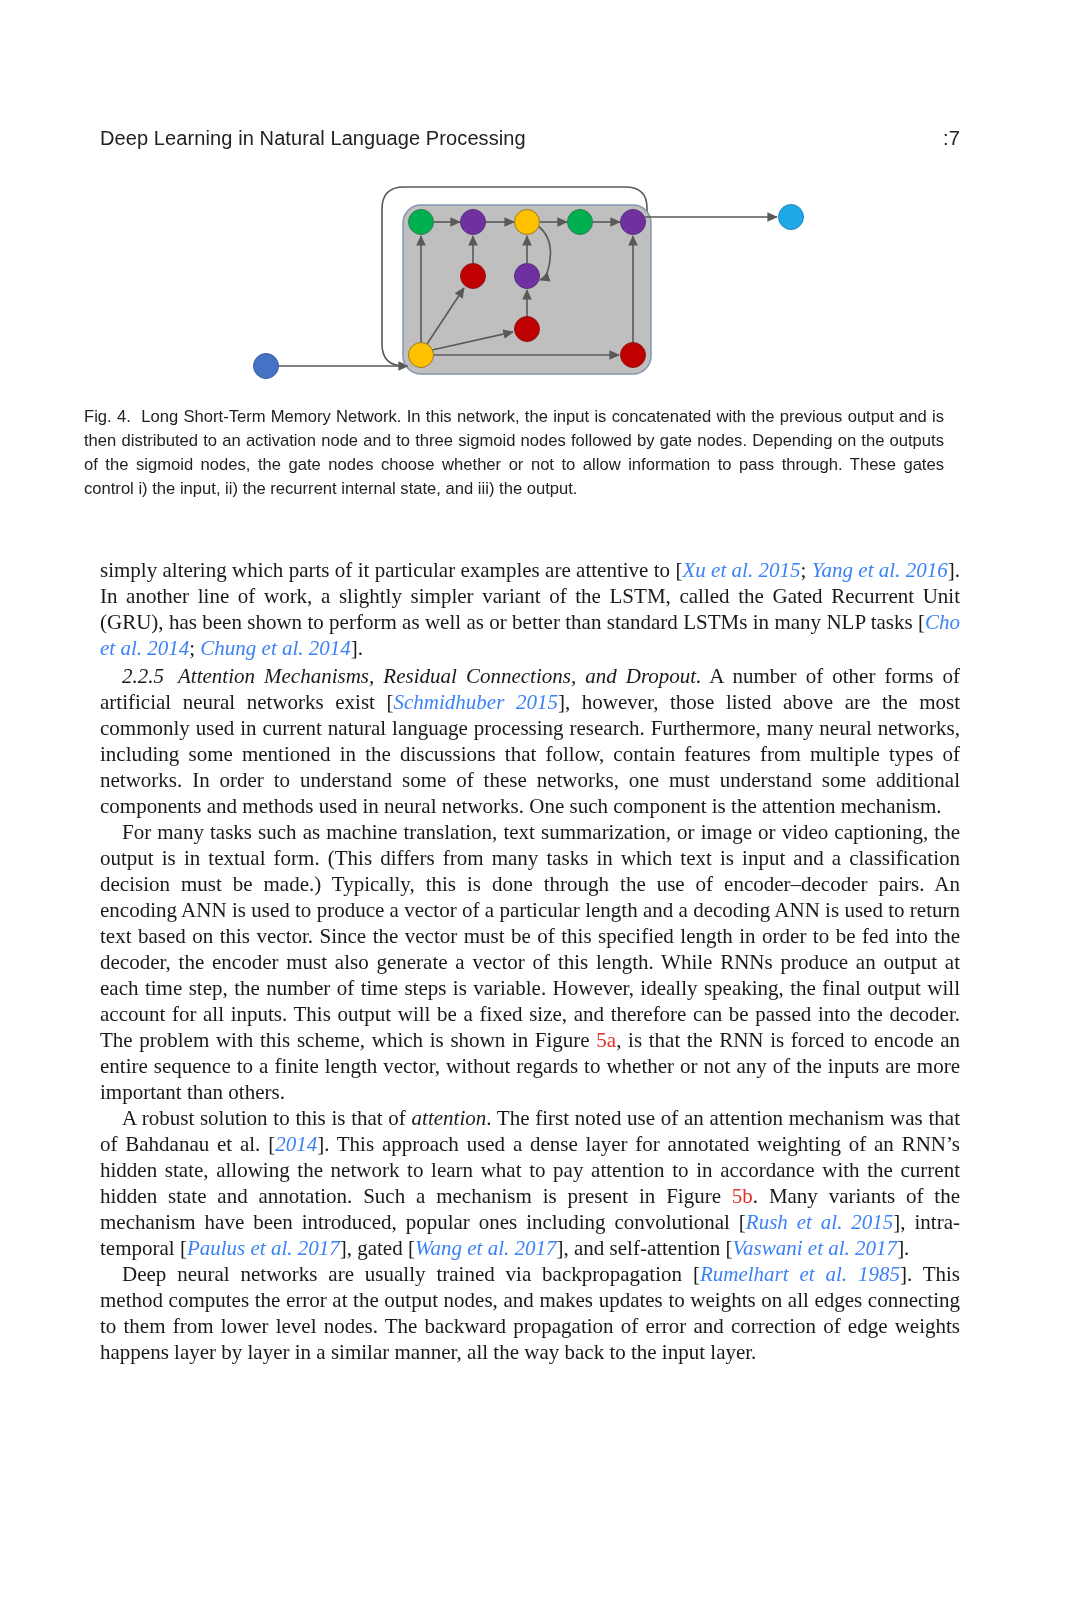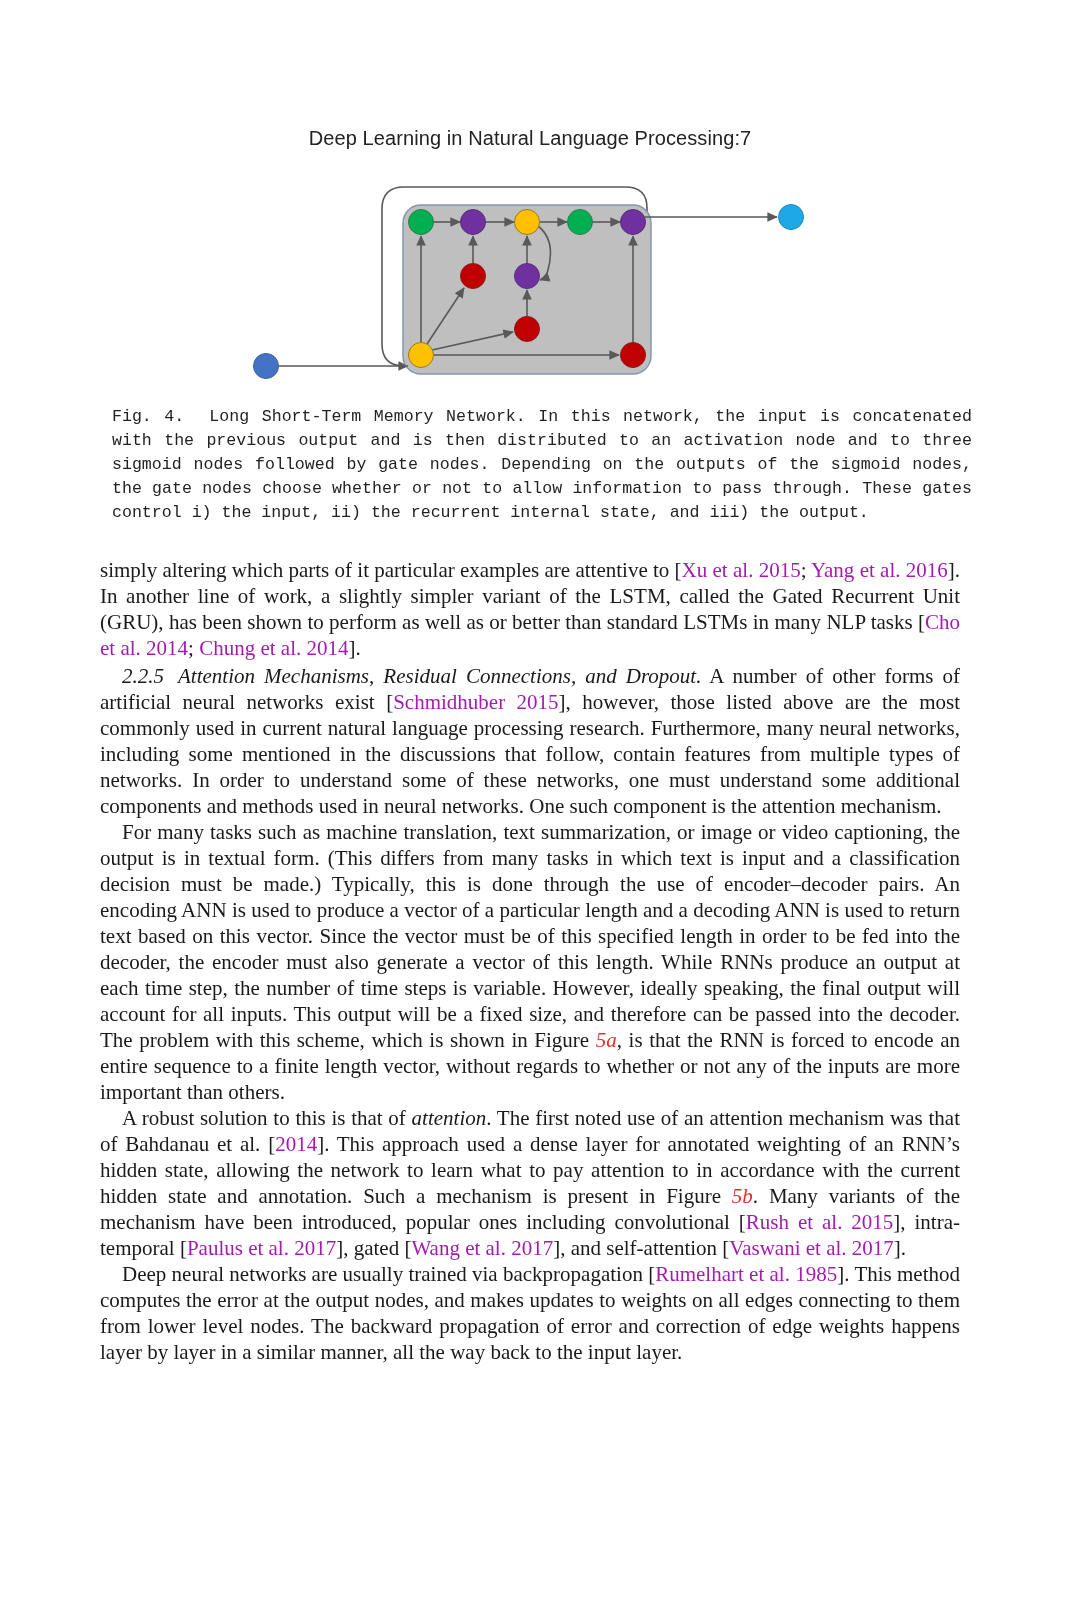--- a/index.html
+++ b/index.html
@@ -2,39 +2,39 @@
 <html><head>
 <meta charset="utf-8">
 <style>
   html, body { margin: 0; padding: 0; background: #ffffff; }
   body { width: 1080px; height: 1600px; position: relative; overflow: hidden; }
   .page { position: absolute; left: 0; top: 0; width: 1080px; height: 1600px; }
   .running-head {
     position: absolute; left: 100px; top: 127px; width: 860px;
     font-family: "Liberation Sans", "DejaVu Sans", sans-serif;
     font-size: 20px; color: #222; letter-spacing: 0.1px;
-    display: flex; justify-content: center;
+    display: flex; justify-content: space-between;
   }
   .figure { position: absolute; left: 0; top: 180px; width: 1080px; height: 210px; }
   .caption {
-    position: absolute; left: 112px; top: 405px; width: 860px;
-    font-family: Liberation Mono, monospace;
+    position: absolute; left: 84px; top: 405px; width: 860px;
+    font-family: Liberation Sans, sans-serif;
     font-size: 16.6px; line-height: 24px; color: #222;
     text-align: justify; text-align-last: left;
   }
   .body {
     position: absolute; left: 100px; top: 557px; width: 860px;
     font-family: "Liberation Serif", "DejaVu Serif", serif;
     font-size: 21px; line-height: 26px; color: #1a1a1a;
   }
   .body p { margin: 0; text-align: justify; }
   .body p.indent { text-indent: 22px; }
   .body p.section { margin-top: 2px; text-indent: 22px; }
-  .cite { color: #a21caf; }
-  .ref { color: #e0302a; font-style: italic; }
+  .cite { color: #3b82f6; font-style: italic; }
+  .ref { color: #e0302a; }
   .sec-num { font-style: italic; margin-right: 14px; }
   .sec-title { font-style: italic; }
   em { }
 </style>
 </head>
 <body>
 
 <div class="page">
 
   <div class="running-head">

